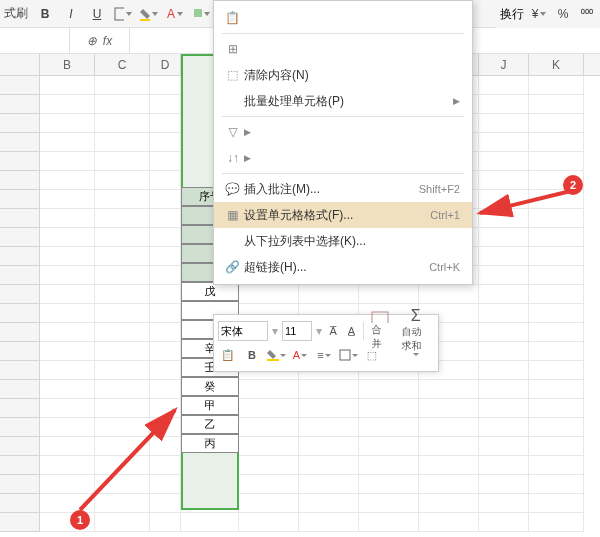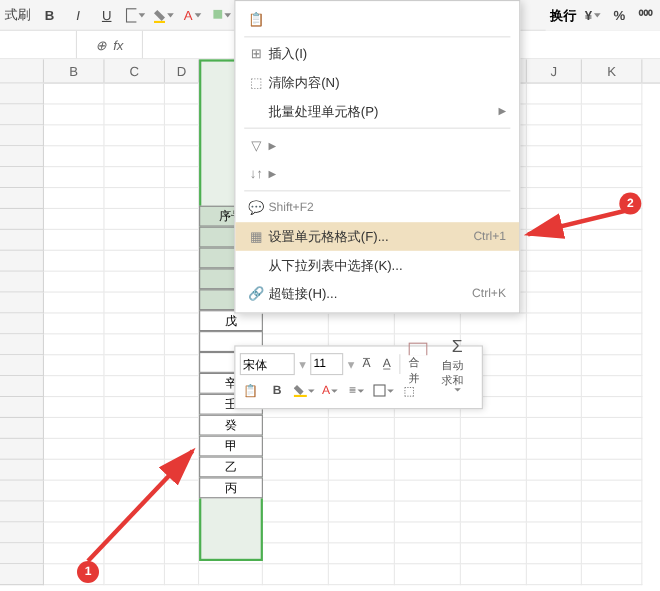--- a/index.html
+++ b/index.html
@@ -44,21 +44,21 @@
 .mt-row { display: flex; align-items: center; gap: 4px; height: 24px; }
 .mt-font { width: 50px; height: 20px; border: 1px solid #ccc; font-size: 11px; padding: 0 2px; }
 .mt-size { width: 30px; height: 20px; border: 1px solid #ccc; font-size: 11px; padding: 0 2px; }
 .mt-btn { width: 20px; height: 20px; display: flex; align-items: center; justify-content: center; cursor: pointer; color: #555; font-size: 11px; }
 .mt-btn.dd::after { content: ""; margin-left: 1px; border-left: 3px solid transparent; border-right: 3px solid transparent; border-top: 3px solid #888; }
 .mt-btn.big { width: auto; padding: 0 4px; flex-direction: column; font-size: 10px; height: 40px; }
 
 .badge { position: absolute; width: 20px; height: 20px; border-radius: 50%; background: #e53935; color: #fff; display: flex; align-items: center; justify-content: center; font-size: 11px; font-weight: bold; z-index: 20; }
 .arrow-svg { position: absolute; z-index: 19; }
 
-.right-tb { position: absolute; right: 0; top: 0; height: 28px; display: flex; align-items: center; gap: 6px; background: #f5f5f5; padding: 12px 4px; font-weight: bold; }
+.right-tb { position: absolute; right: 0; top: 0; height: 28px; display: flex; align-items: center; gap: 6px; background: #f5f5f5; padding: 12px 4px; }
 </style>
 </head>
 <body>
 
 <div class="toolbar">
   <span class="lbl">式刷</span>
   <span class="tb-btn" style="font-weight:bold">B</span>
   <span class="tb-btn" style="font-style:italic">I</span>
   <span class="tb-btn" style="text-decoration:underline">U</span>
   <span class="tb-btn dd">
@@ -447,21 +447,20 @@
     </div>
 </div>
 
 <div class="ctx-menu">
   <div class="ctx-item disabled">
     <span class="ico">📋</span>
   </div>
   <div class="ctx-sep"></div>
   <div class="ctx-item">
     <span class="ico">⊞</span>
-    <span class="txt">插入(I)</span>
   </div>
   <div class="ctx-item">
     <span class="ico">⬚</span>
     <span class="txt">清除内容(N)</span>
   </div>
   <div class="ctx-item">
     <span class="ico"></span>
     <span class="txt">批量处理单元格(P)</span>
     <span class="arr">▶</span>
   </div>
@@ -470,20 +469,21 @@
     <span class="ico">▽</span>
     <span class="arr">▶</span>
   </div>
   <div class="ctx-item">
     <span class="ico">↓↑</span>
     <span class="arr">▶</span>
   </div>
   <div class="ctx-sep"></div>
   <div class="ctx-item">
     <span class="ico">💬</span>
+    <span class="txt">插入批注(M)...</span>
     <span class="sc">Shift+F2</span>
   </div>
   <div class="ctx-item hl">
     <span class="ico">▦</span>
     <span class="txt">设置单元格格式(F)...</span>
     <span class="sc">Ctrl+1</span>
   </div>
   <div class="ctx-item">
     <span class="ico"></span>
     <span class="txt">从下拉列表中选择(K)...</span>

